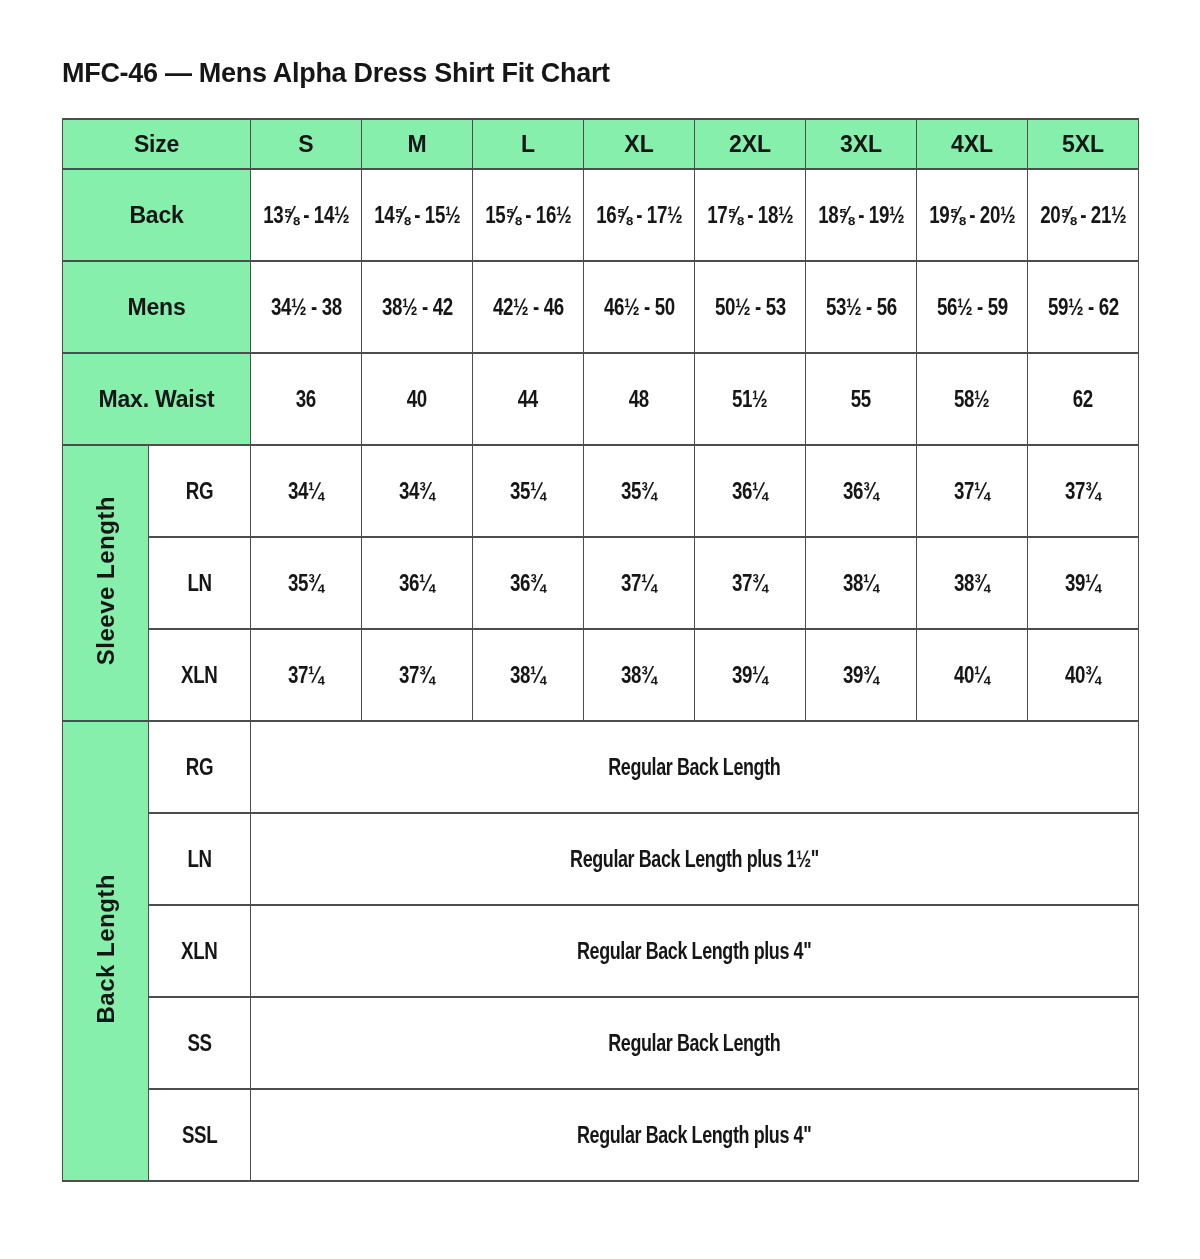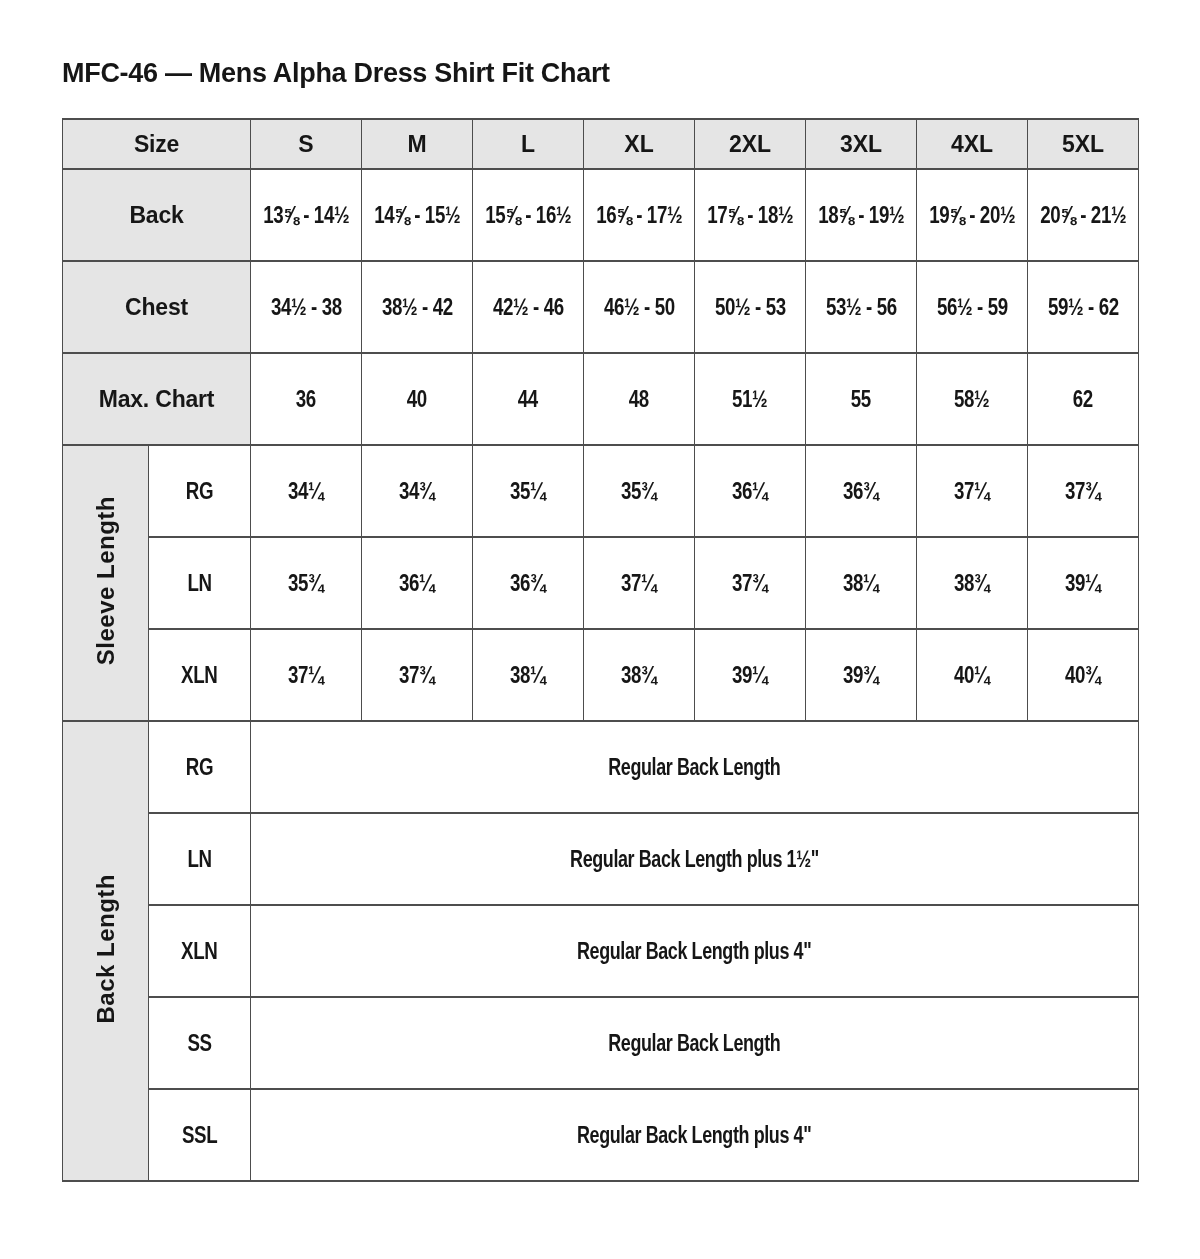--- a/index.html
+++ b/index.html
@@ -38,21 +38,21 @@
     border: 1.5px solid #4d4d4d;
     border-top-width: 2.5px;
     border-bottom-width: 2.5px;
     text-align: center;
     vertical-align: middle;
     padding: 0;
     overflow: hidden;
   }
   tr.hdr-row { height: 50px; }
   tr.data-row { height: 92px; }
-  .gray { background: #e5e5e5; }
+  .gray { background: #86efac; }
   .lbl {
     font-weight: bold;
     font-size: 23px;
     letter-spacing: -0.2px;
   }
   .size-code {
     font-weight: bold;
     font-size: 23px;
   }
   .cond {
@@ -115,33 +115,33 @@
       <td><span class="cond">14⅝ - 15½</span></td>
       <td><span class="cond">15⅝ - 16½</span></td>
       <td><span class="cond">16⅝ - 17½</span></td>
       <td><span class="cond">17⅝ - 18½</span></td>
       <td><span class="cond">18⅝ - 19½</span></td>
       <td><span class="cond">19⅝ - 20½</span></td>
       <td><span class="cond">20⅝ - 21½</span></td>
     </tr>
 
     <tr class="data-row">
-      <td colspan="2" class="gray lbl">Chest</td>
+      <td colspan="2" class="gray lbl">Mens</td>
       <td><span class="cond">34½ - 38</span></td>
       <td><span class="cond">38½ - 42</span></td>
       <td><span class="cond">42½ - 46</span></td>
       <td><span class="cond">46½ - 50</span></td>
       <td><span class="cond">50½ - 53</span></td>
       <td><span class="cond">53½ - 56</span></td>
       <td><span class="cond">56½ - 59</span></td>
       <td><span class="cond">59½ - 62</span></td>
     </tr>
 
     <tr class="data-row">
-      <td colspan="2" class="gray lbl">Max. Chart</td>
+      <td colspan="2" class="gray lbl">Max. Waist</td>
       <td><span class="cond">36</span></td>
       <td><span class="cond">40</span></td>
       <td><span class="cond">44</span></td>
       <td><span class="cond">48</span></td>
       <td><span class="cond">51½</span></td>
       <td><span class="cond">55</span></td>
       <td><span class="cond">58½</span></td>
       <td><span class="cond">62</span></td>
     </tr>
 

